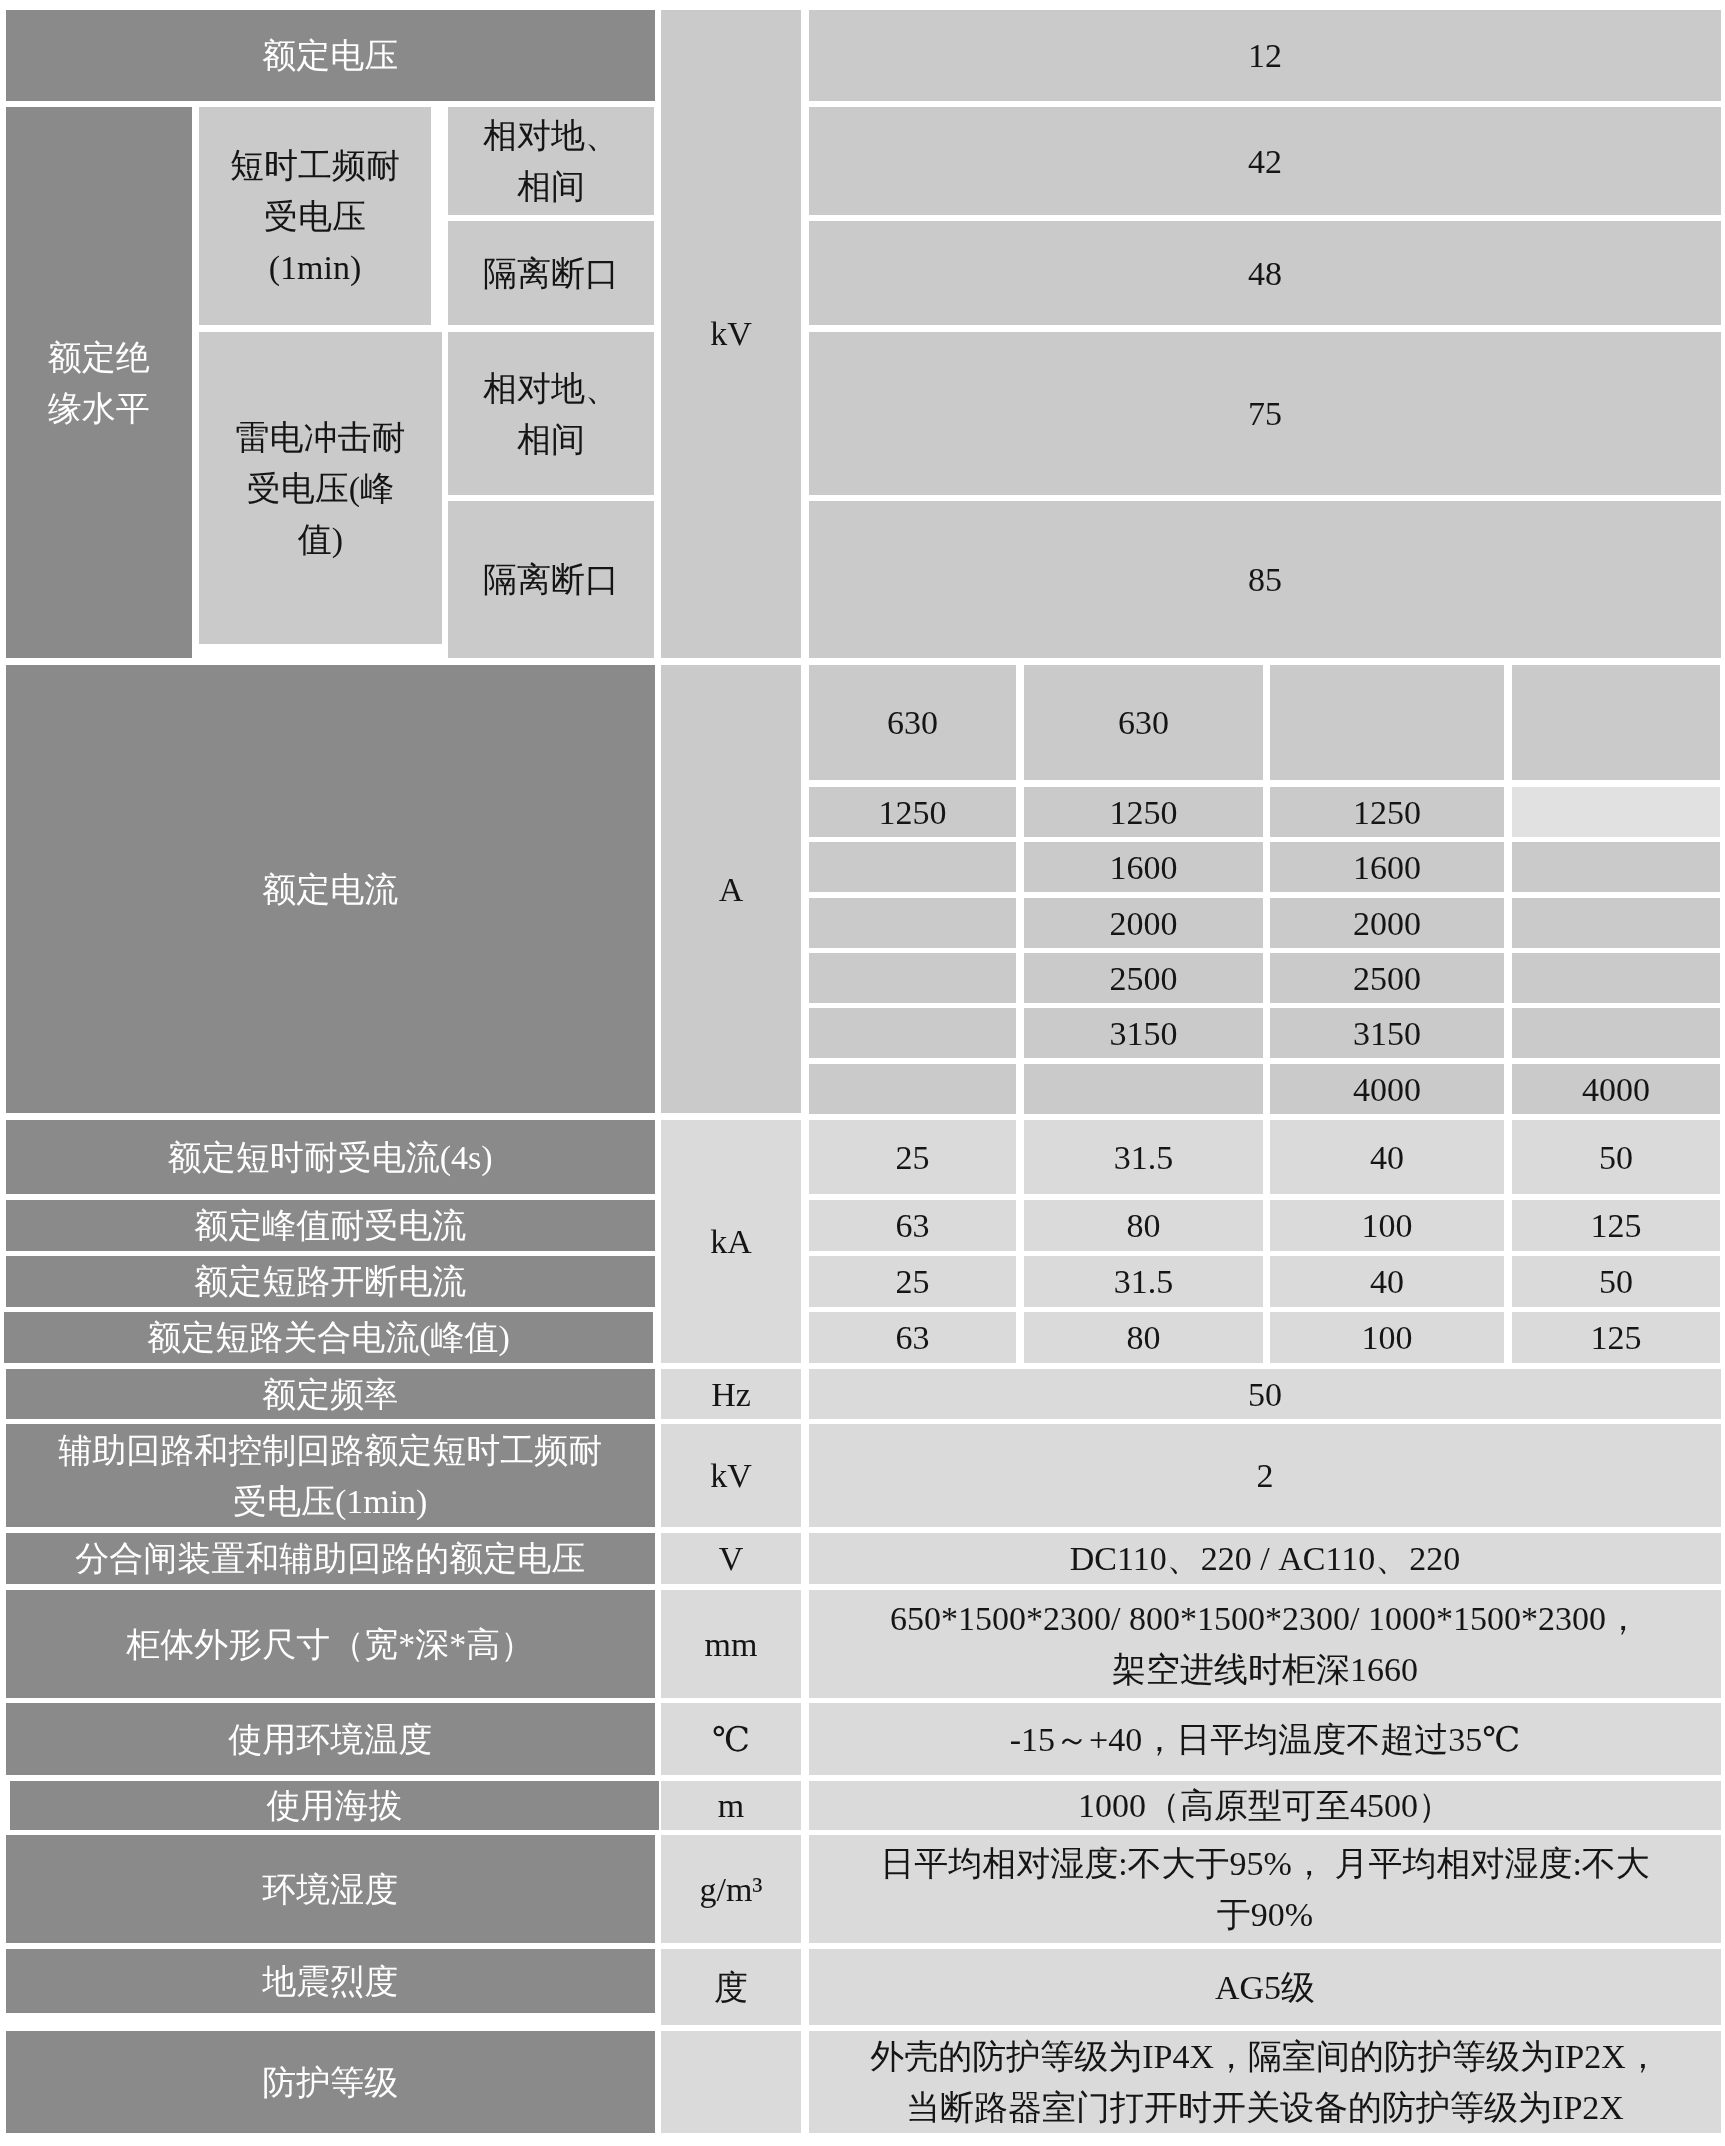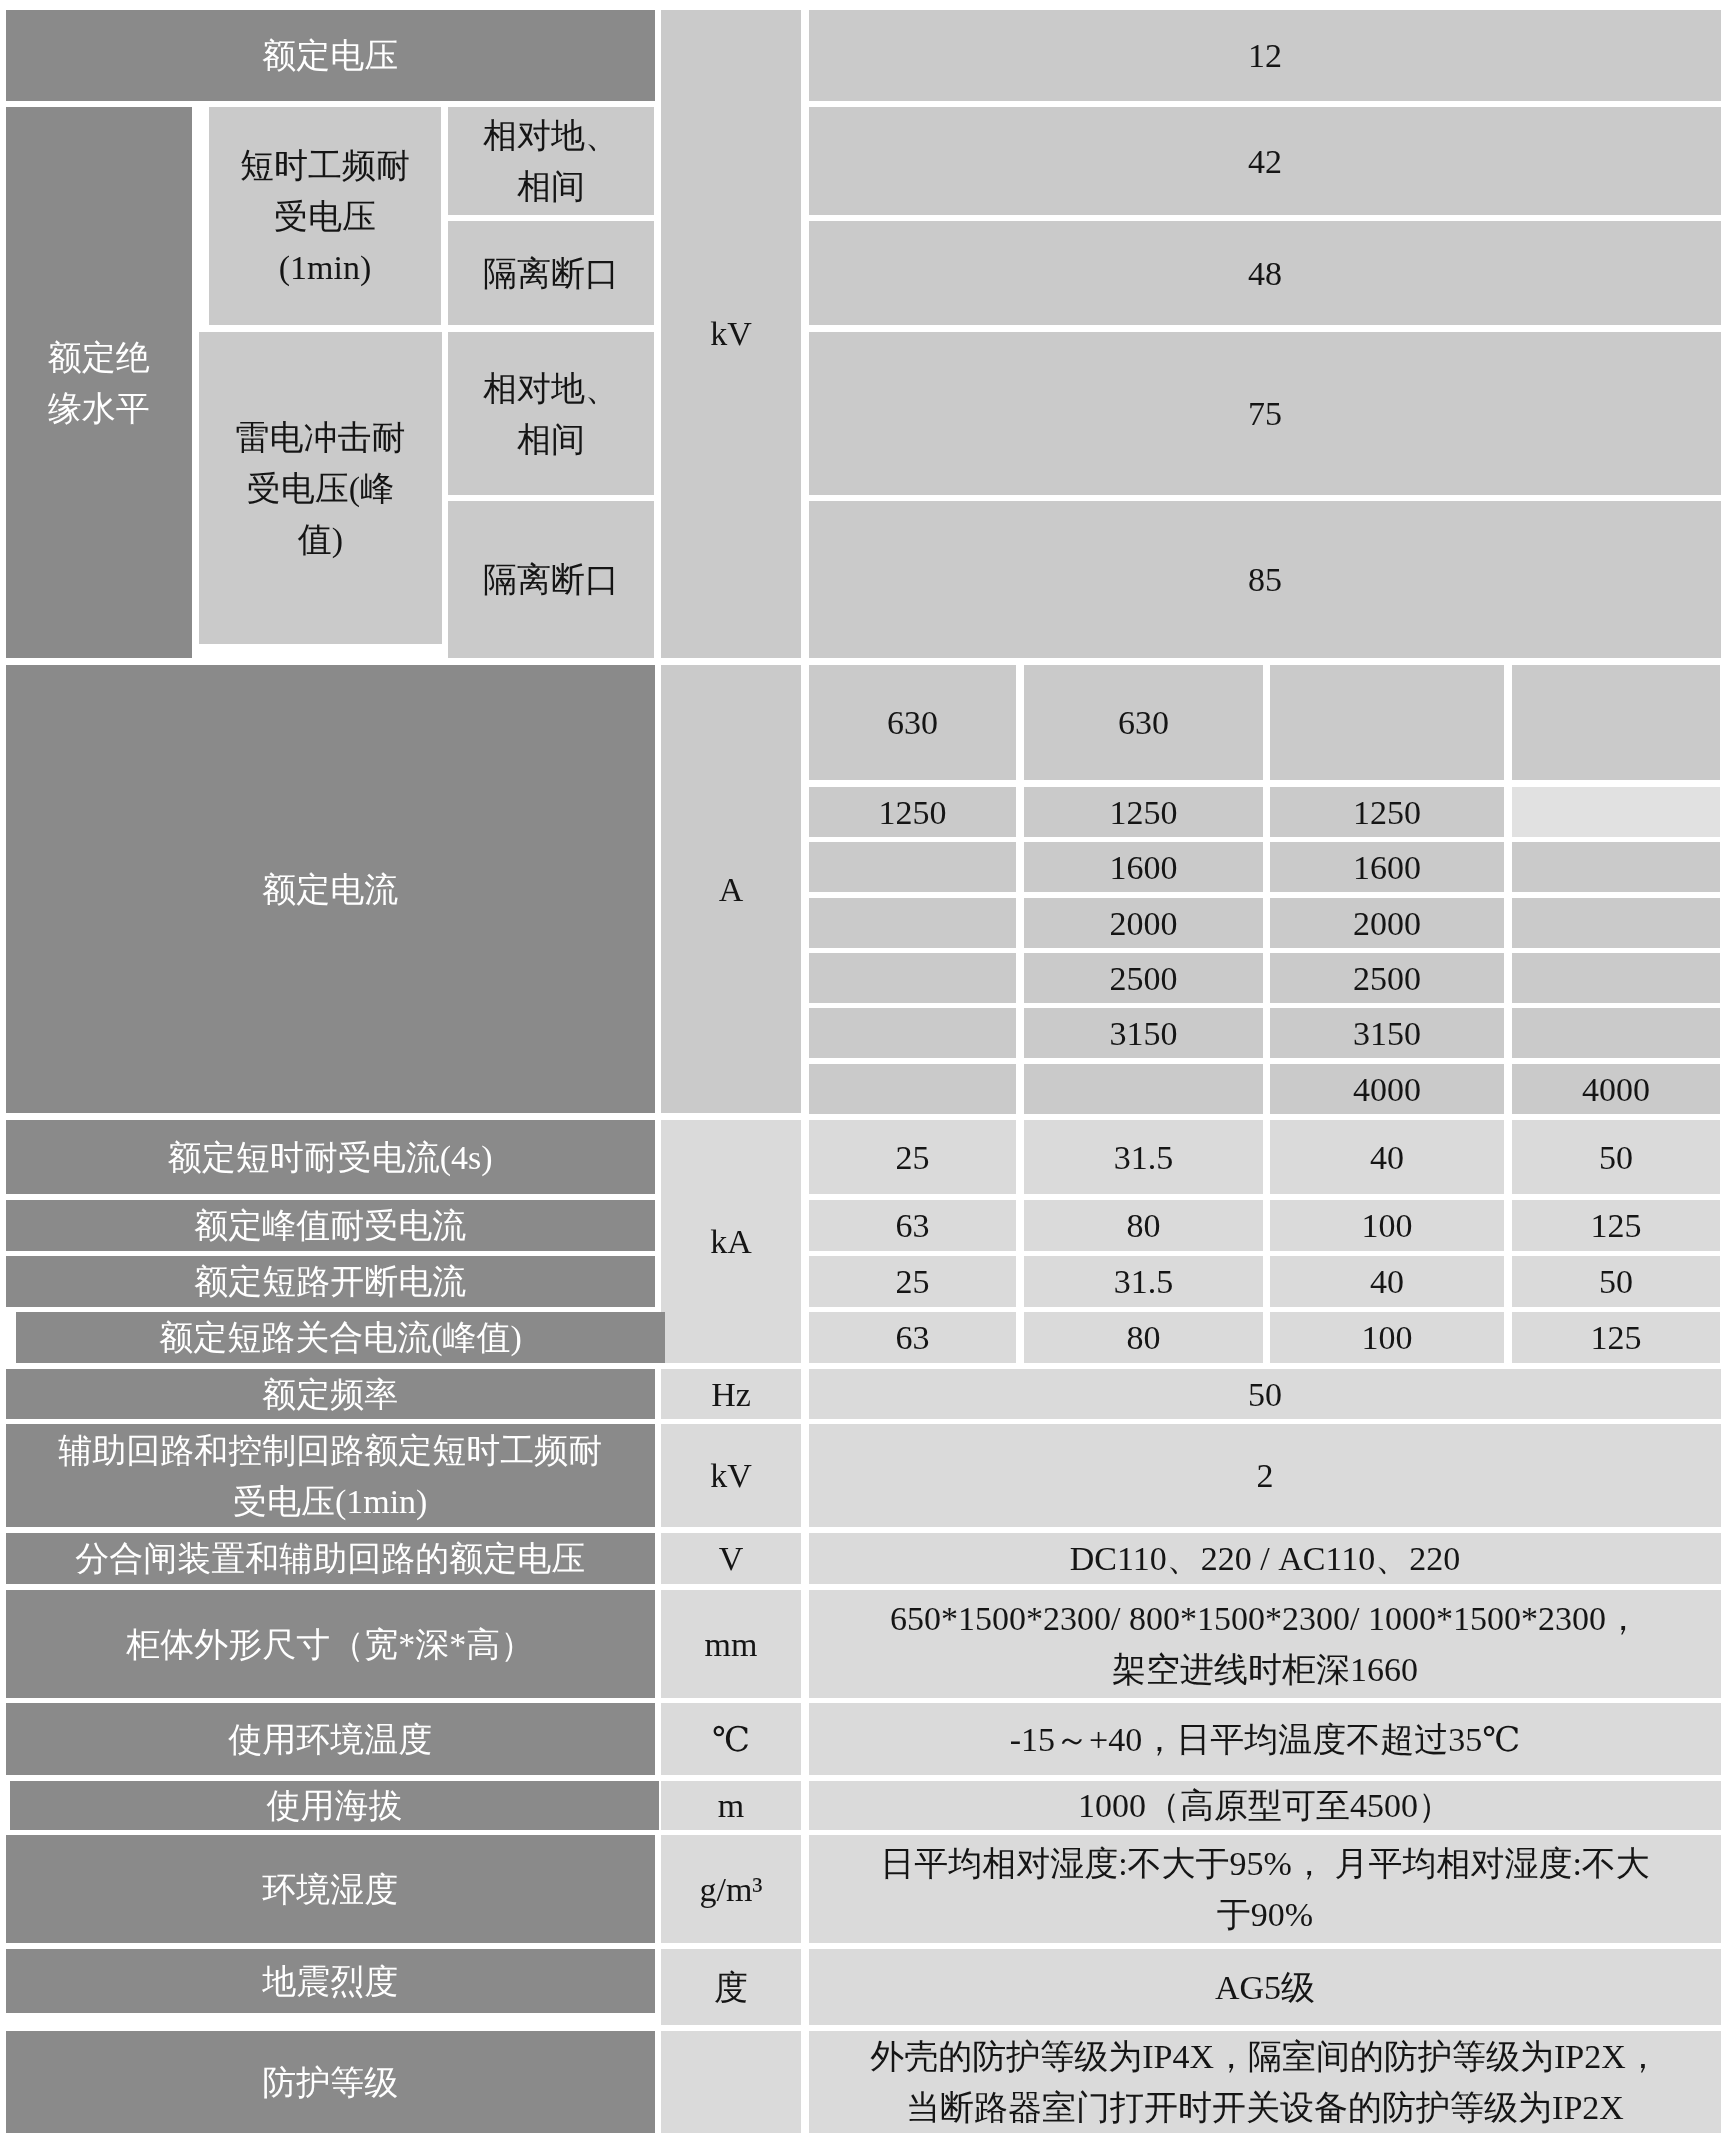--- a/index.html
+++ b/index.html
@@ -34,21 +34,21 @@
 
 <div class="page">
 
   <div class="c d" style="left:5.7px;top:9.6px;width:649px;height:91px">额定电压</div>
   <div class="c g1" style="left:809px;top:9.6px;width:912px;height:91px">12</div>
 
   <div class="c g1" style="left:661px;top:9.6px;width:140px;height:648px">kV</div>
 
   <div class="c d" style="left:5.7px;top:107px;width:186px;height:551px">额定绝
 缘水平</div>
-  <div class="c g1" style="left:209px;top:107px;width:232px;height:218px">短时工频耐
+  <div class="c g1" style="left:199px;top:107px;width:232px;height:218px">短时工频耐
 受电压
 (1min)</div>
   <div class="c g1" style="left:199px;top:332px;width:243px;height:312px">雷电冲击耐
 受电压(峰
 值)</div>
 
   <div class="c g1" style="left:448px;top:107px;width:206px;height:108px">相对地、
 相间</div>
   <div class="c g1" style="left:448px;top:221px;width:206px;height:104px">隔离断口</div>
   <div class="c g1" style="left:448px;top:332px;width:206px;height:163px">相对地、
@@ -111,21 +111,21 @@
   <div class="c g2" style="left:1024px;top:1200px;width:239px;height:51px">80</div>
   <div class="c g2" style="left:1270px;top:1200px;width:234px;height:51px">100</div>
   <div class="c g2" style="left:1512px;top:1200px;width:208px;height:51px">125</div>
 
   <div class="c d" style="left:5.7px;top:1256px;width:649px;height:51px">额定短路开断电流</div>
   <div class="c g2" style="left:809px;top:1256px;width:207px;height:51px">25</div>
   <div class="c g2" style="left:1024px;top:1256px;width:239px;height:51px">31.5</div>
   <div class="c g2" style="left:1270px;top:1256px;width:234px;height:51px">40</div>
   <div class="c g2" style="left:1512px;top:1256px;width:208px;height:51px">50</div>
 
-  <div class="c d" style="left:16px;top:1312px;width:649px;height:51px">额定短路关合电流(峰值)</div>
+  <div class="c d" style="left:4px;top:1312px;width:649px;height:51px">额定短路关合电流(峰值)</div>
   <div class="c g2" style="left:809px;top:1312px;width:207px;height:51px">63</div>
   <div class="c g2" style="left:1024px;top:1312px;width:239px;height:51px">80</div>
   <div class="c g2" style="left:1270px;top:1312px;width:234px;height:51px">100</div>
   <div class="c g2" style="left:1512px;top:1312px;width:208px;height:51px">125</div>
 
   <div class="c d" style="left:5.7px;top:1369px;width:649px;height:50px">额定频率</div>
   <div class="c g2" style="left:661px;top:1369px;width:140px;height:50px">Hz</div>
   <div class="c g2" style="left:809px;top:1369px;width:912px;height:50px">50</div>
 
   <div class="c d" style="left:5.7px;top:1424px;width:649px;height:103px">辅助回路和控制回路额定短时工频耐

